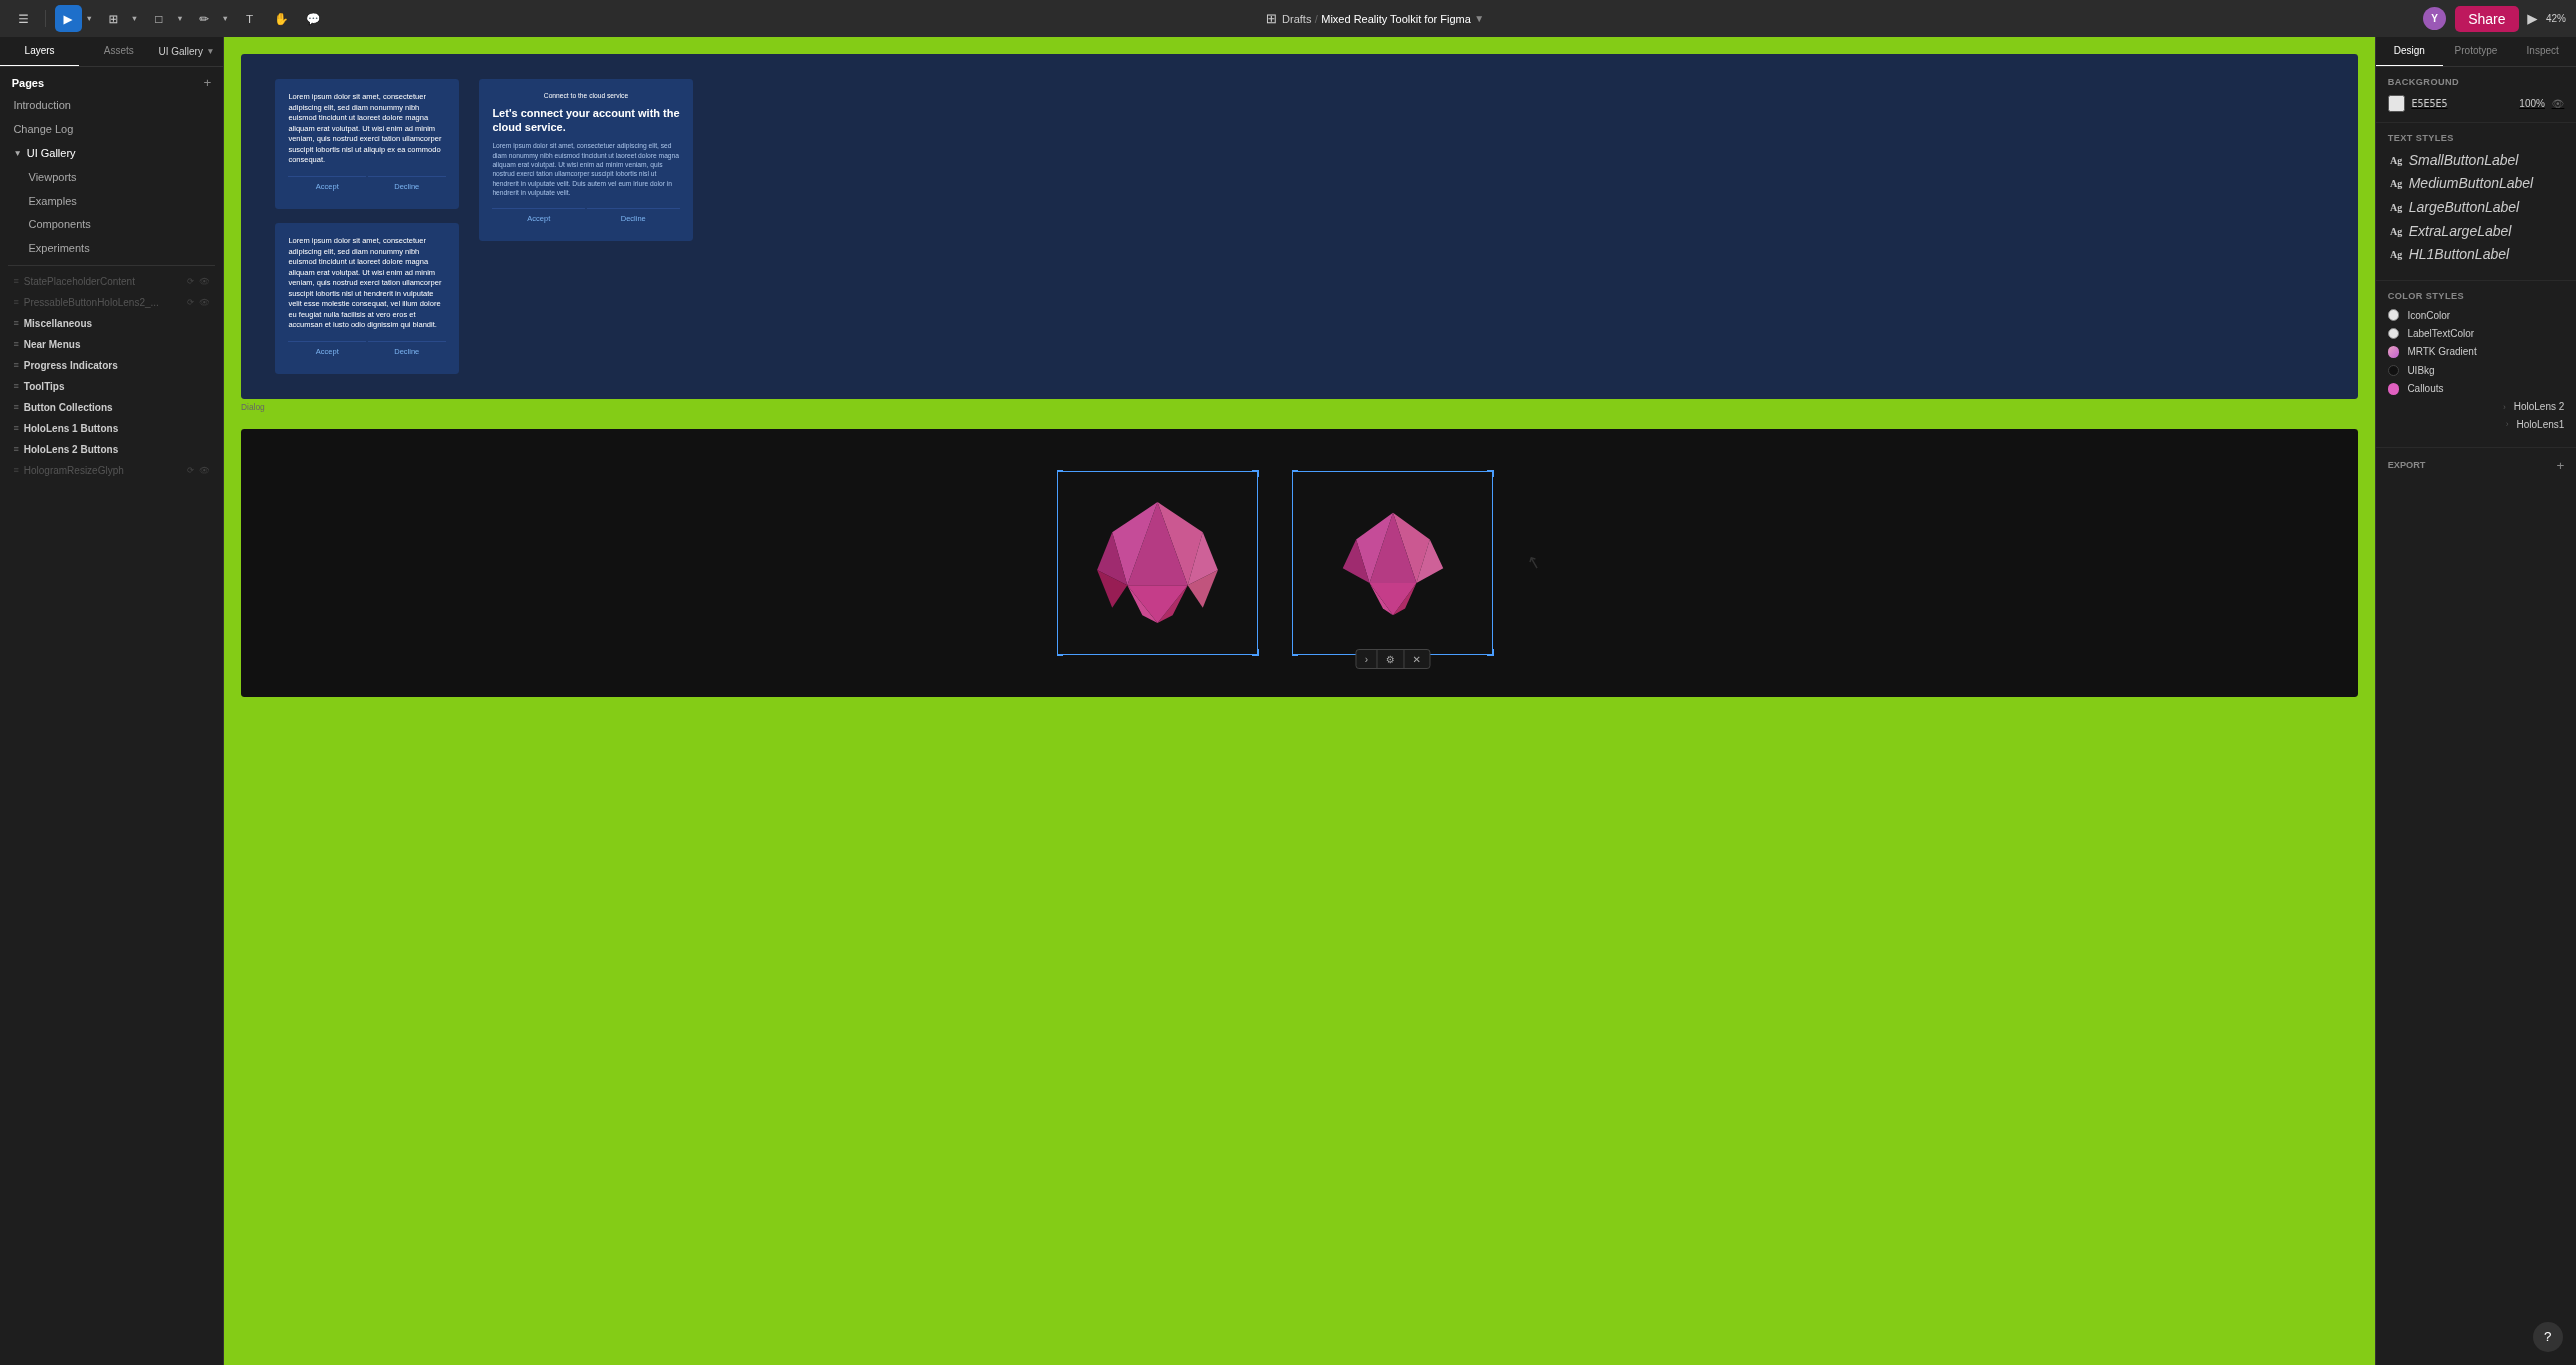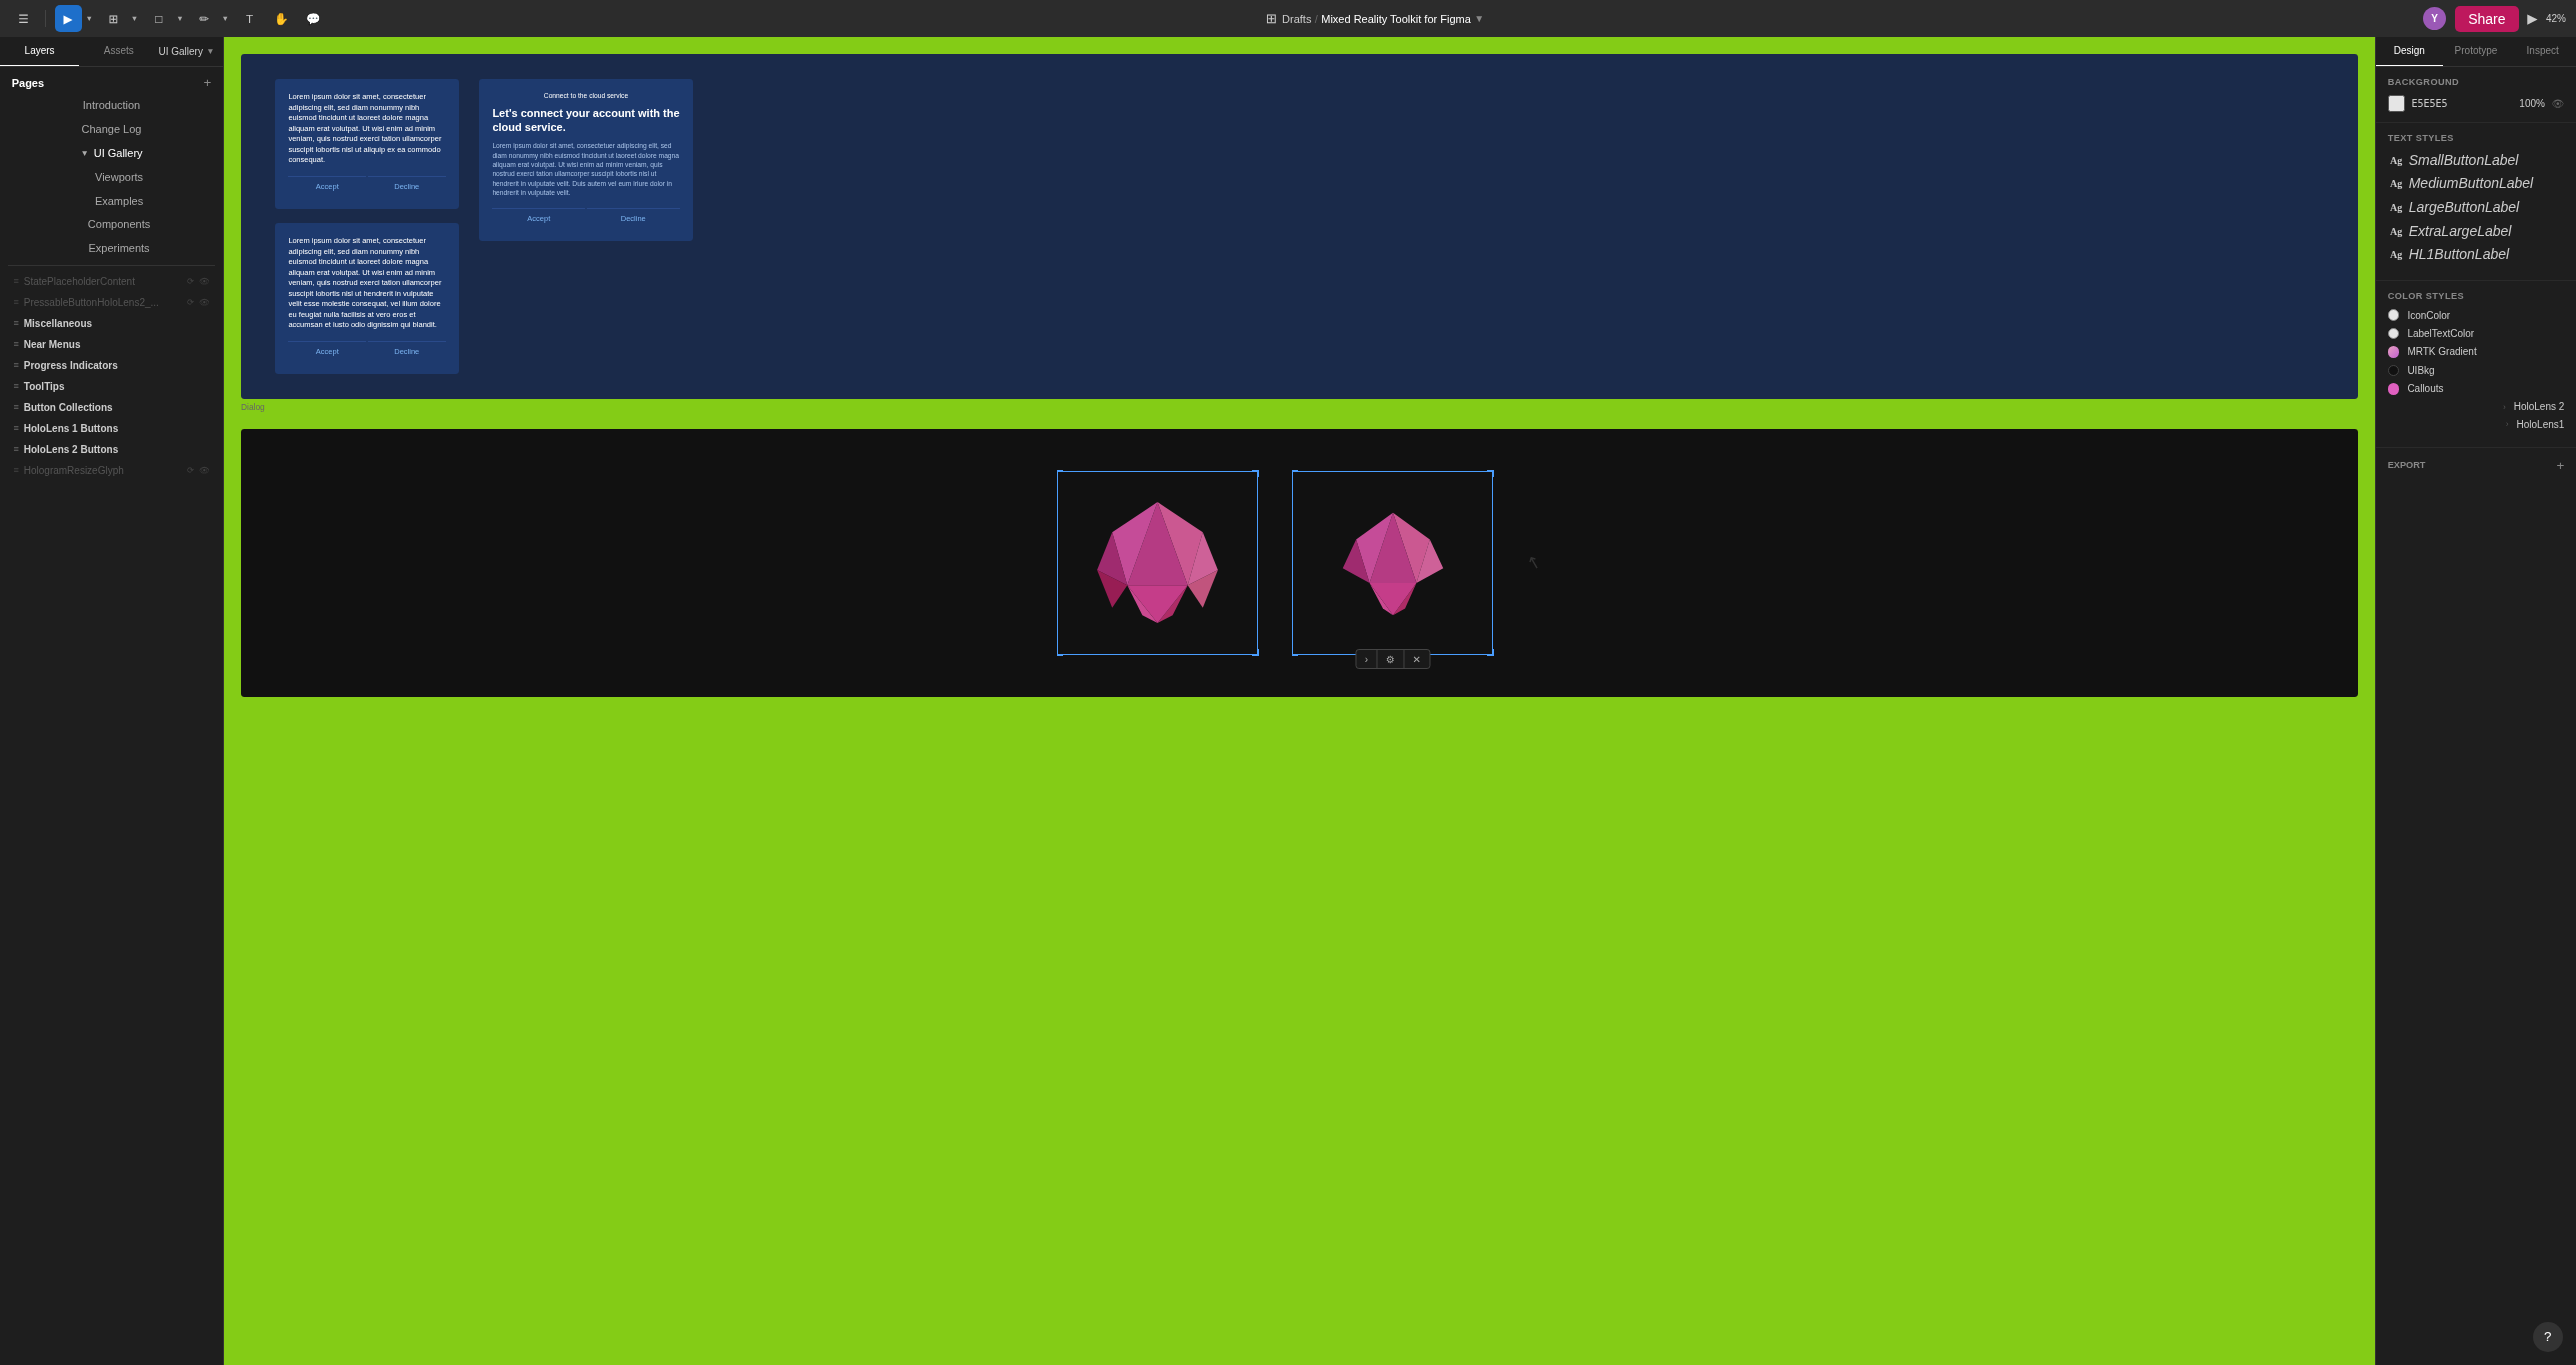--- a/index.html
+++ b/index.html
@@ -28,21 +28,21 @@
 
     
     .left-panel { width: 224px; background: #1e1e1e; display: flex; flex-direction: column; border-right: 0.8px solid #333; flex-shrink: 0; }
     .panel-tabs { display: flex; border-bottom: 0.8px solid #333; }
     .panel-tab { flex: 1; text-align: center; padding: 8.4px 0; font-size: 10px; color: #888; cursor: pointer; border-bottom: 1.7px solid transparent; }
     .panel-tab.active { color: #fff; border-bottom: 1.7px solid #fff; }
     .panel-section { padding: 8.4px 11.7px 3.4px; display: flex; align-items: center; justify-content: space-between; }
     .panel-section-title { color: #fff; font-size: 11px; font-weight: 600; }
     .add-btn { color: #888; font-size: 13.4px; cursor: pointer; background: none; border: none; }
     .pages-list { padding: 0 5px; }
-    .page-item { padding: 5.9px 8.4px; color: #aaa; font-size: 11px; cursor: pointer; border-radius: 3.4px; display: flex; align-items: center; gap: 5px; justify-content: center; }
+    .page-item { padding: 5.9px 8.4px; color: #aaa; font-size: 11px; cursor: pointer; border-radius: 3.4px; display: flex; align-items: center; gap: 5px; }
     .page-item.active { color: #fff; }
     .divider-line { height: 0.8px; background: #333; margin: 5px 8.4px; }
     .layer-list { flex: 1; overflow-y: auto; padding: 0 5px; }
     .layer-item { padding: 5px 8.4px; color: #888; font-size: 10px; cursor: pointer; border-radius: 3.4px; display: flex; align-items: center; gap: 5px; }
     .layer-item .layer-icon { font-size: 9.2px; color: #666; }
     .layer-item .layer-name { flex: 1; }
     .layer-item .layer-action-icon { color: #666; font-size: 8.4px; }
     .layer-item.bold { font-weight: 600; color: #ccc; }
 
     
@@ -74,21 +74,21 @@
     .frame-toolbar-btn { padding: 3.4px 8.4px; color: #aaa; font-size: 10px; cursor: pointer; background: none; border: none; border-right: 0.8px solid #444; }
     .frame-toolbar-btn:last-child { border-right: none; }
 
     
     .right-panel { width: 201px; background: #1e1e1e; border-left: 0.8px solid #333; display: flex; flex-direction: column; flex-shrink: 0; }
     .right-tabs { display: flex; border-bottom: 0.8px solid #333; }
     .right-tab { flex: 1; text-align: center; padding: 8.4px 0; font-size: 10px; color: #888; cursor: pointer; }
     .right-tab.active { color: #fff; border-bottom: 1.7px solid #fff; }
     .right-section { padding: 10px 11.7px; border-bottom: 0.8px solid #2a2a2a; }
     .right-section-title { color: #888; font-size: 9.2px; font-weight: 600; margin-bottom: 8.4px; text-transform: uppercase; letter-spacing: 0.4px; }
-    .bg-row { display: flex; align-items: center; gap: 6.7px; }
+    .bg-row { display: flex; align-items: center; gap: 6.7px; text-decoration: underline; }
     .bg-swatch { width: 17px; height: 17px; border-radius: 2.5px; border: 0.8px solid #555; background: #E5E5E5; flex-shrink: 0; }
     .bg-value { color: #ccc; font-size: 10px; font-family: monospace; }
     .bg-pct { color: #ccc; font-size: 10px; margin-left: auto; }
     .eye-btn { color: #666; font-size: 10px; cursor: pointer; background: none; border: none; }
     .style-row { display: flex; align-items: flex-start; gap: 4px; margin-bottom: 6.7px; cursor: pointer; }
     .style-icon { width: 17px; height: 17px; display: flex; align-items: center; justify-content: center; font-size: 10px; color: #ccc; font-weight: 700; font-family: serif; flex-shrink: 0; }
     .style-name { color: #ccc; font-size: 14px; font-style: italic; }
     .color-row { display: flex; align-items: center; gap: 8px; margin-bottom: 6.7px; cursor: pointer; }
     .color-swatch-row { width: 11.7px; height: 11.7px; border-radius: 50%; flex-shrink: 0; }
     .color-name { color: #ccc; font-size: 10px; }

